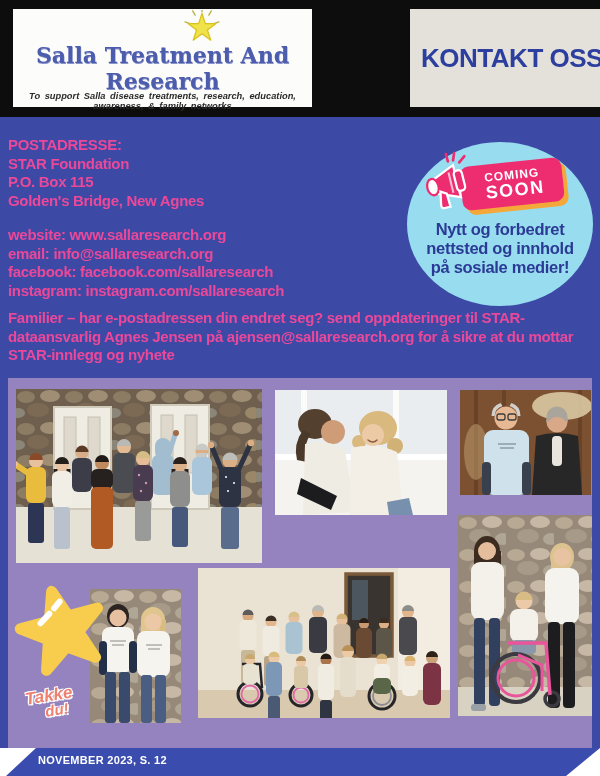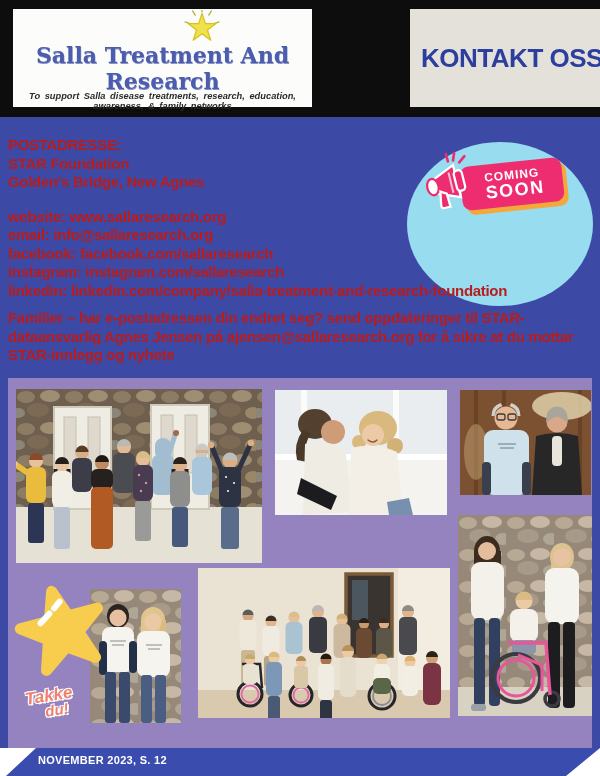--- a/index.html
+++ b/index.html
@@ -17,21 +17,21 @@
     color:#4d5dae; letter-spacing:11px; text-indent:11px; }
   .logo-tagline { position:absolute; left:0; top:82px; width:100%; font-style:italic; font-size:9.3px;
     color:#2b2b2b; word-spacing:2px; font-weight:bold; font-family:"Liberation Sans",sans-serif; }
   .gray-panel { position:absolute; left:410px; top:9px; width:204px; height:98px; background:#e4e1db;
     display:flex; align-items:center; justify-content:center; }
   .kontakt { font-size:26px; font-weight:800; color:#2c3f9e; letter-spacing:-0.5px; }
 
   
   .body-blue { position:absolute; left:0; top:117px; width:600px; height:631px; background:#3c4aa6; }
 
-  .text-col { position:absolute; left:8px; top:136px; width:584px; color:#b91c1c;
+  .text-col { position:absolute; left:8px; top:136px; width:584px; color:#ec4899;
     font-weight:bold; font-size:15px; line-height:18.5px; letter-spacing:-0.3px; z-index:3; }
   .text-col .gap-lg { height:16px; }
   .text-col .gap-sm { height:9px; }
   .families { max-width:579px; }
 
   
   .circle { position:absolute; left:407px; top:142px; width:186px; height:164px; border-radius:50%;
     background:#98dcf0; z-index:2; }
   .badge-wrap { position:absolute; left:18px; top:12px; width:150px; height:62px; }
   .badge { position:absolute; left:36px; top:8px; width:102px; height:44px; background:#ee2d70;
@@ -101,32 +101,37 @@
           <rect x="34.5" y="22" width="8" height="20" rx="3.5" fill="#ee2d70" stroke="#ffffff" stroke-width="2.2"></rect>
           <path d="M18 38 l-2.5 13 q-0.5 3.5 3 3.5 l5.5 0 l-0.5 -13 Z" fill="#ee2d70" stroke="#ffffff" stroke-width="2.2"></path>
           <path d="M30 22 l0 20" stroke="#ffffff" stroke-width="2" opacity="0.7"></path>
         </g>
       </svg>
       <div class="badge">
         <div class="badge-l1">COMING</div>
         <div class="badge-l2">SOON</div>
       </div>
     </div>
+    <div class="circle-msg">
+      <div>Nytt og forbedret</div>
+      <div>nettsted og innhold</div>
+      <div>på sosiale medier!</div>
+    </div>
   </div>
 
   <div class="text-col">
     <div>POSTADRESSE:</div>
     <div>STAR Foundation</div>
+    <div>P.O. Box 115</div>
     <div>Golden's Bridge, New Agnes</div>
     <div class="gap-lg"></div>
     <div>website: www.sallaresearch.org</div>
     <div>email: info@sallaresearch.org</div>
     <div>facebook: facebook.com/sallaresearch</div>
     <div>instagram: instagram.com/sallaresearch</div>
-    <div>linkedin: linkedin.com/company/salla-treatment-and-research-foundation</div>
     <div class="gap-sm"></div>
     <div class="families">Familier – har e-postadressen din endret seg? send oppdateringer til STAR-dataansvarlig Agnes Jensen på ajensen@sallaresearch.org for å sikre at du mottar STAR-innlegg og nyhete</div>
   </div>
 
   <div class="collage">
 
     <div class="photo ph1">
       <svg viewBox="0 0 246 174" preserveAspectRatio="none">
         <defs>
           <pattern id="stoneA" width="48" height="32" patternUnits="userSpaceOnUse">

